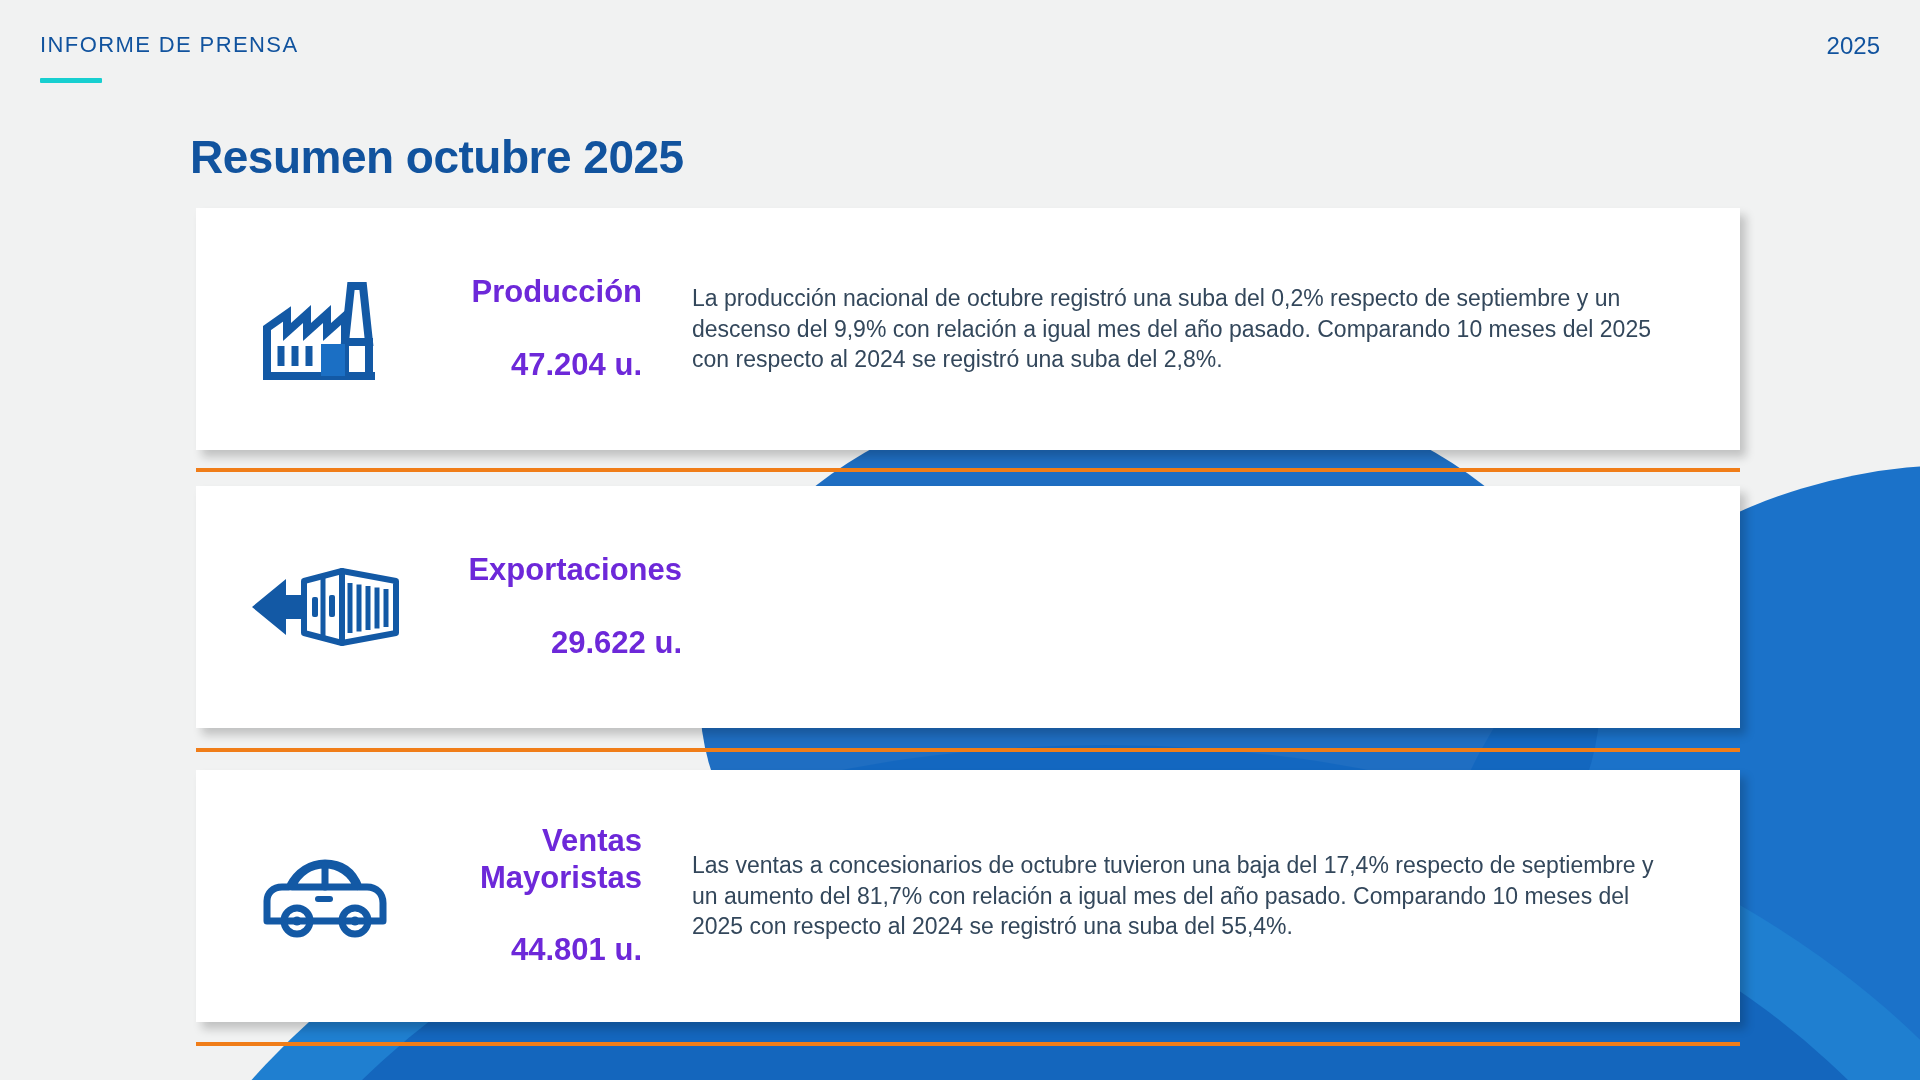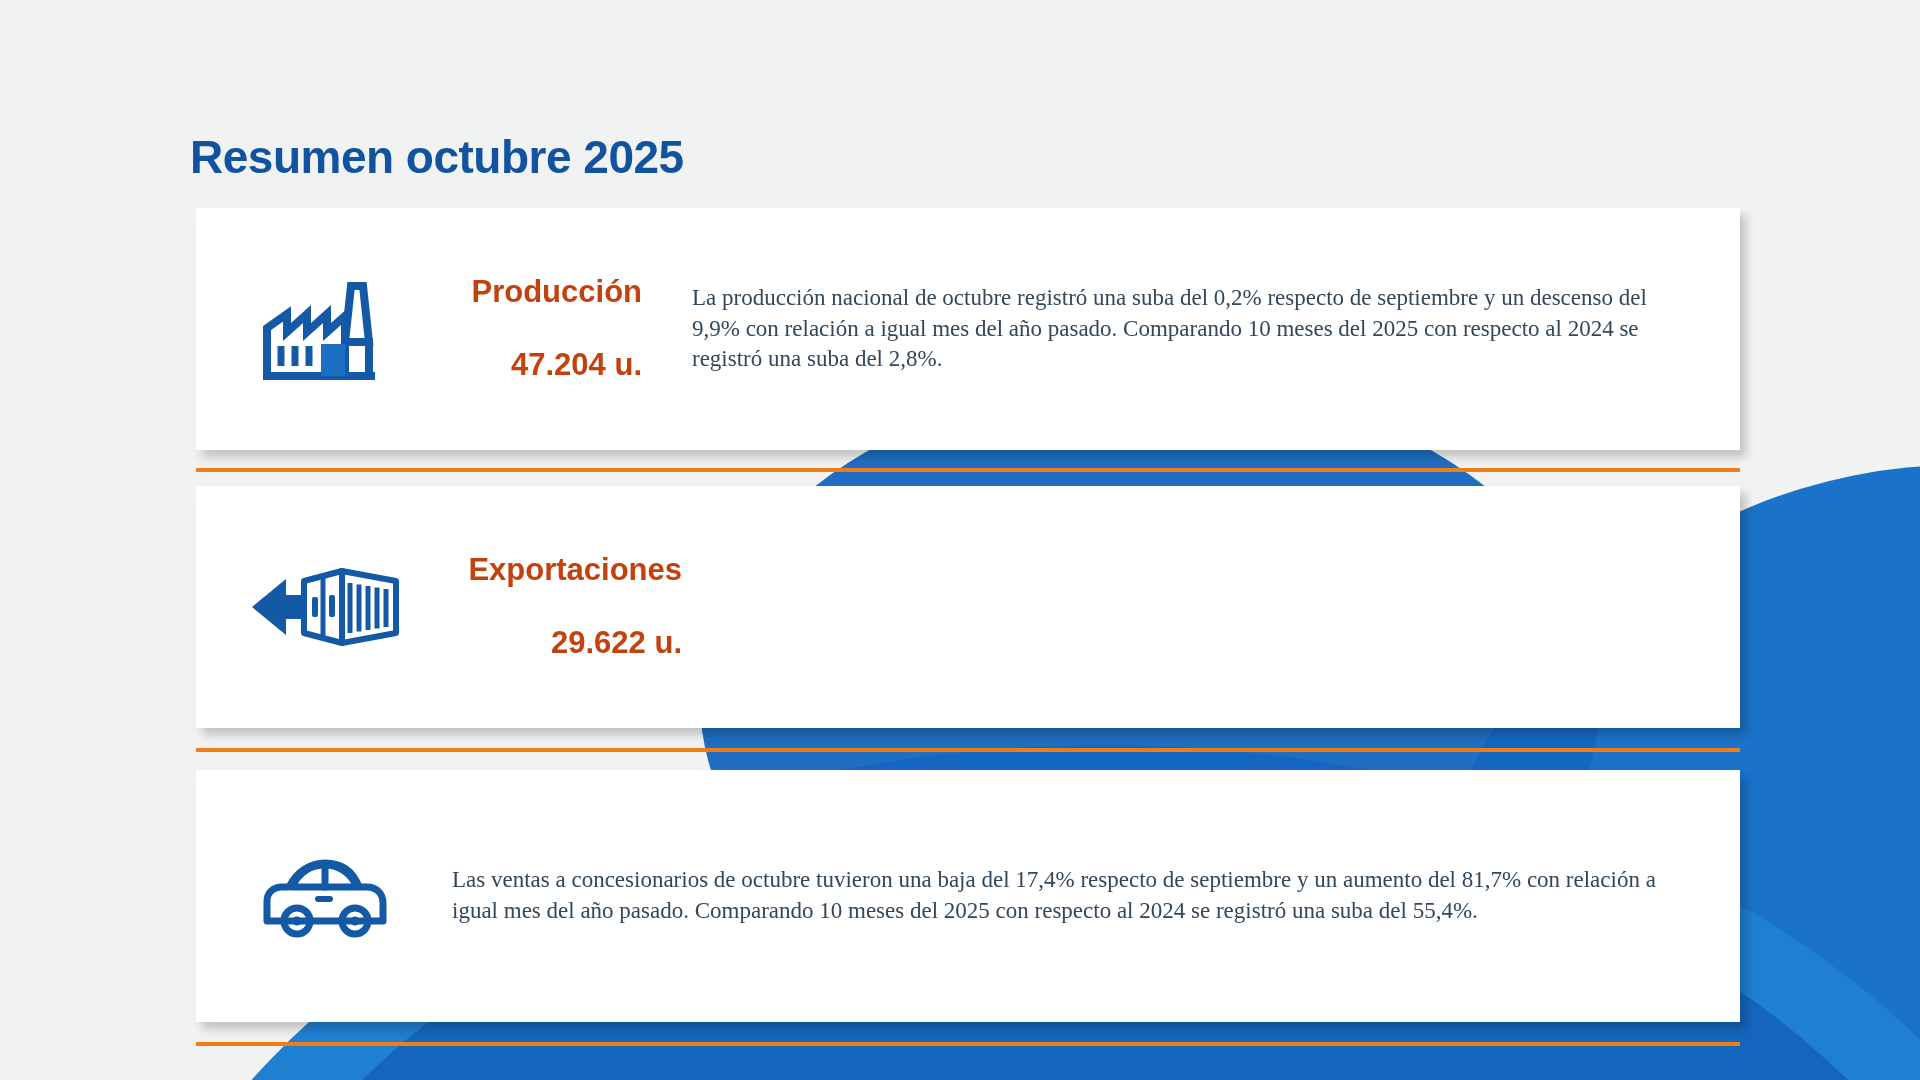--- a/index.html
+++ b/index.html
@@ -58,27 +58,27 @@
   .icon-cell{
     width:232px; min-width:232px; height:100%;
     display:flex; align-items:center; justify-content:center;
     padding-left:26px;
   }
   .icon-cell svg{ display:block; }
 
   .title-cell{
     width:240px; min-width:240px;
     text-align:right; padding-right:26px;
-    color:#c2410c; font-weight:bold; font-size:31px; line-height:1.18;
+    color:#6d28d9; font-weight:bold; font-size:31px; line-height:1.18;
   }
   .title-cell .amount{ display:block;margin-top:36px; }
 
   .body-cell{
     flex:1; padding-left:24px; padding-right:57px;
-    color:#33475b; font-size:23px; line-height:1.33;font-family:Liberation Serif, serif;
+    color:#33475b; font-size:23px; line-height:1.33;
   }
 </style>
 </head>
 <body>
 
 <div id="stage">
 
   <svg class="bg-layer" viewBox="0 0 1920 1080" preserveAspectRatio="none">
     <defs>
       <clipPath id="clipAll">
@@ -89,20 +89,25 @@
 
       <circle cx="1960" cy="1010" r="545" fill="#1b72c9"></circle>
 
       <ellipse cx="1105" cy="1465" rx="1010" ry="720" fill="#1f7fd0"></ellipse>
       <ellipse cx="1105" cy="1505" rx="935" ry="700" fill="#1466bd"></ellipse>
 
       <ellipse cx="1150" cy="700" rx="450" ry="320" fill="#1366bf" opacity="0.95"></ellipse>
     </g>
   </svg>
 
+  <div class="header">
+    <div class="kicker">INFORME DE PRENSA</div>
+    <div class="kicker-rule"></div>
+    <div class="year">2025</div>
+  </div>
 
   <div class="page-title">Resumen octubre 2025</div>
 
   <div class="card" id="card-0">
     <div class="icon-cell">
       <svg width="132" height="114" viewBox="0 0 132 114">
         <g fill="none" stroke="#1359a5" stroke-width="8" stroke-linejoin="miter" stroke-linecap="butt">
 
           <path d="M92 14 L104 14 L110 70 L86 70 Z"></path>
 
@@ -168,17 +173,21 @@
           <circle cx="38" cy="68" r="13"></circle>
           <circle cx="96" cy="68" r="13"></circle>
         </g>
         <g fill="#1359a5">
           <circle cx="38" cy="68" r="4.5"></circle>
           <circle cx="96" cy="68" r="4.5"></circle>
           <rect x="56" y="43" width="18" height="6" rx="3"></rect>
         </g>
       </svg>
     </div>
+    <div class="title-cell">
+      <span>Ventas Mayoristas</span>
+      <span class="amount">44.801 u.</span>
+    </div>
     <div class="body-cell">Las ventas a concesionarios de octubre tuvieron una baja del 17,4% respecto de septiembre y un aumento del 81,7% con relación a igual mes del año pasado. Comparando 10 meses del 2025 con respecto al 2024 se registró una suba del 55,4%.</div>
   </div>
   <div class="rule" id="rule-2"></div>
 
 </div>
 
 </body></html>

